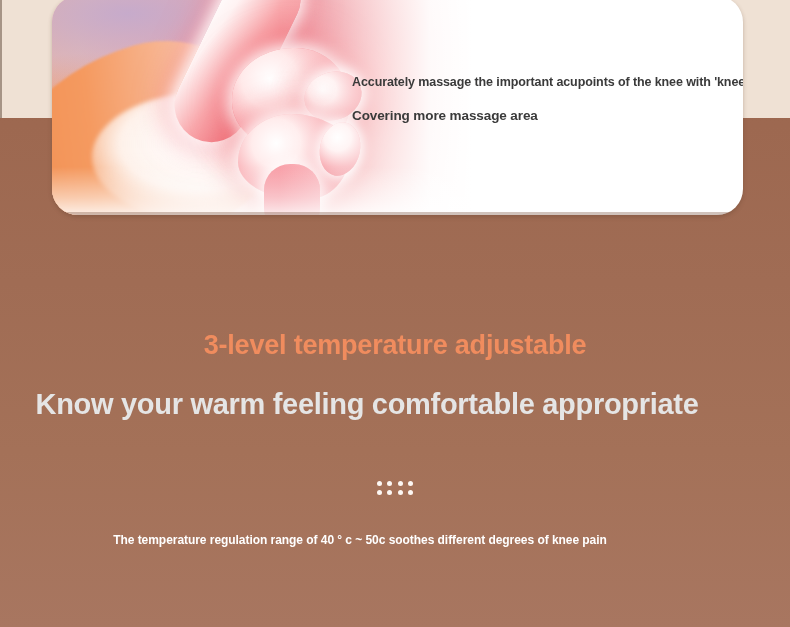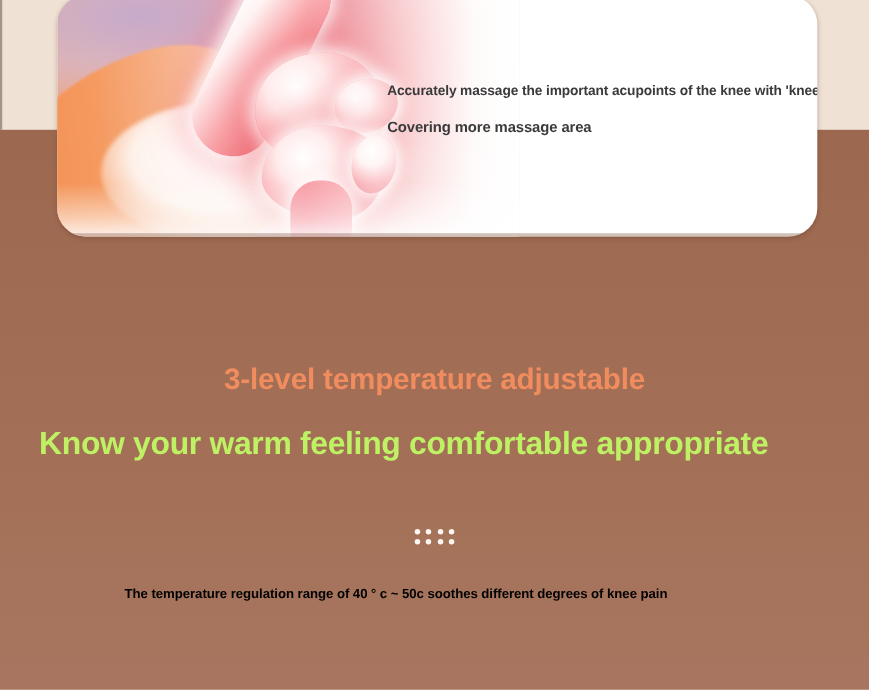--- a/index.html
+++ b/index.html
@@ -222,21 +222,21 @@
     color: #f08c5e;
     letter-spacing: -.2px;
   }
   .headline-white {
     position: absolute;
     left: 0; top: 388px;
     width: 734px;
     text-align: center;
     font-size: 29px;
     font-weight: bold;
-    color: #bef264;
+    color: #e5e5e5;
     letter-spacing: -.3px;
   }
   .dot-grid {
     position: absolute;
     left: 374px; top: 479px;
     width: 42px;
     display: grid;
     grid-template-columns: repeat(4, 1fr);
     grid-auto-rows: 9px;
     justify-items: center;
@@ -247,21 +247,21 @@
     border-radius: 50%;
     background: #fdf7f3;
   }
   .caption {
     position: absolute;
     left: 0; top: 533px;
     width: 720px;
     text-align: center;
     font-size: 12px;
     font-weight: bold;
-    color: #000000;
+    color: #ffffff;
     letter-spacing: -.05px;
   }
 </style>
 </head>
 <body>
 
 <div id="page">
 
   <div class="bg-brown"></div>
   <div class="bg-cream"></div>

